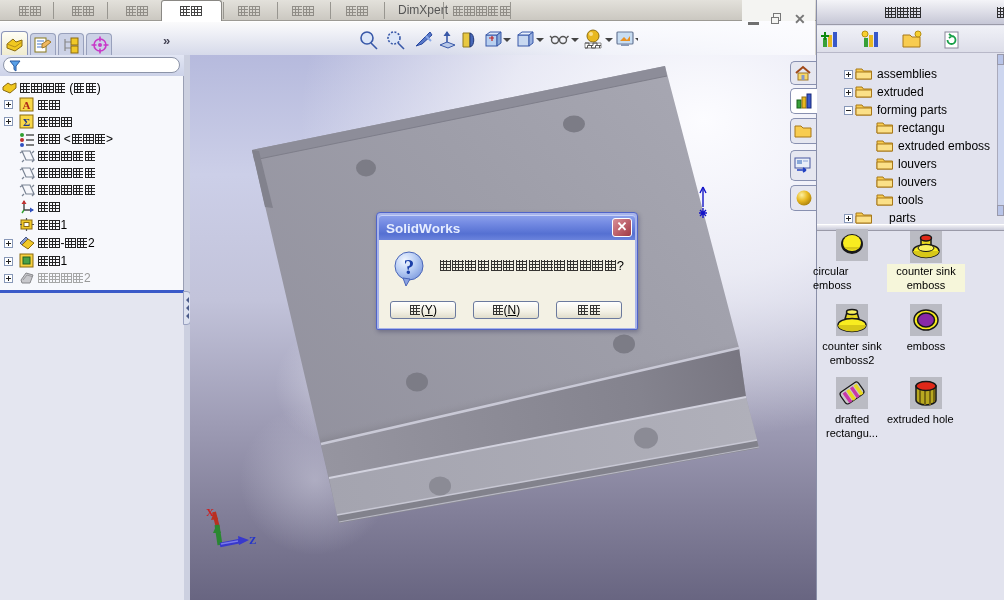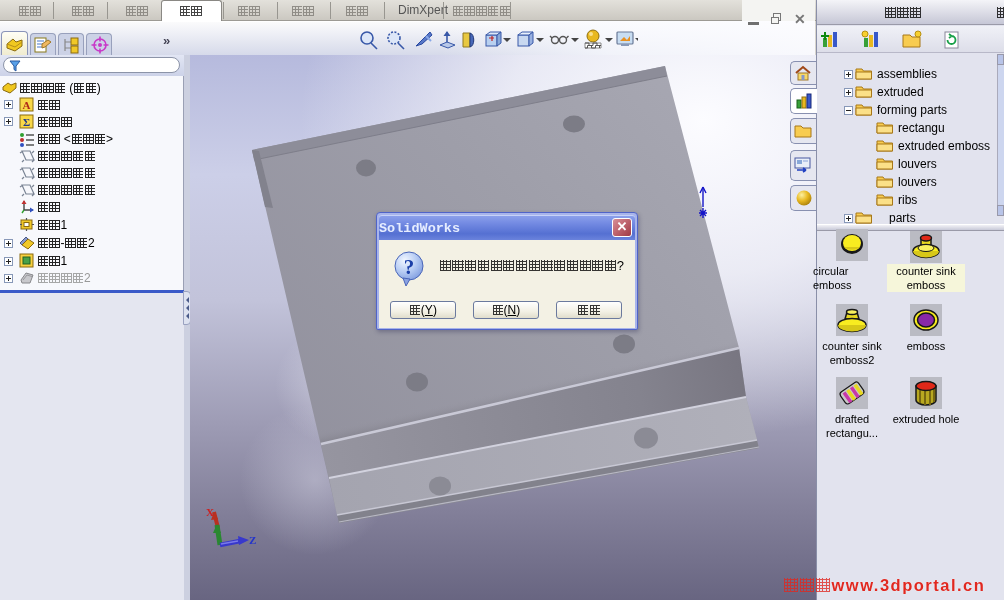--- a/index.html
+++ b/index.html
@@ -289,21 +289,21 @@
 <line x1="31" y1="489" x2="48" y2="486" stroke="#7a7ae8" stroke-width="1.5"></line>
 <path d="M49 490 l10 -5 l-11 -4 z" fill="#3838cc"></path>
 </g>
 <text x="16" y="461" fill="#cc2020" font-size="11" font-weight="bold" font-family="Liberation Serif">X</text>
 <text x="59" y="489" fill="#2233cc" font-size="11" font-weight="bold" font-family="Liberation Serif">Z</text>
 </svg>
 </div>
 
 <div class="ab" id="dialog" style="left:376px;top:212px;width:262px;height:118px;background:#a8b4ea;border:1px solid #5064c8;border-radius:4px 4px 2px 2px;box-shadow:1px 2px 4px rgba(40,40,80,.35)">
  <div class="ab" style="left:2px;top:2px;width:256px;height:25px;border-radius:3px 3px 0 0;background:linear-gradient(to bottom,#8ea2ec 0%,#7289e2 35%,#5570d2 75%,#6b83dc 100%);box-shadow:inset 0 1px 0 #c6d2f8">
-  <div class="ab nw" style="left:0;top:6px;font-family:Liberation Mono, monospace;font-weight:bold;font-size:13.5px;color:#e6edff">Solid<span style="display:inline-block;transform:scaleY(1)">W</span>orks</div>
+  <div class="ab nw" style="left:7px;top:6px;font-family:Liberation Sans, sans-serif;font-weight:bold;font-size:13.5px;color:#e6edff">Solid<span style="display:inline-block;transform:scaleY(1)">W</span>orks</div>
   <div class="ab" style="right:3px;top:3px;width:20px;height:19px;border:1px solid #fff;border-radius:3px;background:linear-gradient(135deg,#d89098 0%,#c06670 45%,#a03a44 100%);color:#fff;font-weight:bold;font-size:13px;text-align:center;line-height:16px">✕</div>
  </div>
  <div class="ab" style="left:2px;top:27px;width:256px;height:88px;background:#f3f1e4">
 
   <svg class="ab" style="left:14px;top:11px" width="34" height="38" viewBox="0 0 34 38">
    <defs>
             <radialGradient id="qg" cx="0.35" cy="0.3" r="0.9">
    <stop offset="0" stop-color="#f2f7ff"></stop>
               <stop offset="0.45" stop-color="#b8cdf4"></stop>
               <stop offset="1" stop-color="#6c8cd8"></stop>
@@ -387,21 +387,21 @@
  <div class="ab nw" style="left:82px;top:157px">louvers</div>
  <svg class="ab" style="left:60px;top:175px" width="17" height="13" viewBox="0 0 17 13">
         <path d="M1 2 h6 l1.5 2 h8 v8 h-15.5 z" fill="#f8cc50" stroke="#a87818" stroke-width="1"></path>
         <path d="M1 5 h15.5 v7 h-15.5 z" fill="#fbe088" stroke="#a87818" stroke-width="1"></path>
       </svg>
  <div class="ab nw" style="left:82px;top:175px">louvers</div>
  <svg class="ab" style="left:60px;top:193px" width="17" height="13" viewBox="0 0 17 13">
         <path d="M1 2 h6 l1.5 2 h8 v8 h-15.5 z" fill="#f8cc50" stroke="#a87818" stroke-width="1"></path>
         <path d="M1 5 h15.5 v7 h-15.5 z" fill="#fbe088" stroke="#a87818" stroke-width="1"></path>
       </svg>
- <div class="ab nw" style="left:82px;top:193px">ribs</div>
+ <div class="ab nw" style="left:82px;top:193px">tools</div>
  <div class="ab pl" style="left:28px;top:214px"></div>
  <svg class="ab" style="left:39px;top:211px" width="17" height="13" viewBox="0 0 17 13">
         <path d="M1 2 h6 l1.5 2 h8 v8 h-15.5 z" fill="#f8cc50" stroke="#a87818" stroke-width="1"></path>
         <path d="M1 5 h15.5 v7 h-15.5 z" fill="#fbe088" stroke="#a87818" stroke-width="1"></path>
       </svg>
  <div class="ab nw" style="left:73px;top:211px">parts</div>
 </div>
 
 <div class="ab" style="left:997px;top:54px;width:7px;height:162px;background:#cdd6ef;border-left:1px solid #aab"></div>
 <div class="ab" style="left:997px;top:54px;width:7px;height:11px;background:#b8c4e8;border:1px solid #99a"></div>
@@ -444,21 +444,21 @@
             <rect x="17" y="11" width="3.5" height="12" fill="#c838a8"></rect>
             <rect x="21.5" y="11" width="3.5" height="12" fill="#e8d820"></rect>
           </g>
         </svg></div>
 <div class="ab" style="left:910px;top:377px;width:32px;height:32px;background:#babbc3"><svg width="32" height="32" viewBox="0 0 32 32">
           <path d="M6 9 v14 a10 5 0 0 0 20 0 v-14 z" fill="#b8a820" stroke="#181818" stroke-width="1.5"></path>
           <path d="M10 10 v16 M15 11 v17 M20 11 v17 M24 10 v15" stroke="#786810" stroke-width="2"></path>
           <ellipse cx="16" cy="9" rx="10" ry="4.5" fill="#e02818" stroke="#181818" stroke-width="1.5"></ellipse>
         </svg></div>
 <div class="ab" style="left:813px;top:412px;width:78px;text-align:center;line-height:14px">drafted<br>rectangu...</div>
-<div class="ab" style="left:887px;top:412px;width:78px;text-align:center;line-height:14px">extruded hole</div>
+<div class="ab" style="left:887px;top:412px;width:78px;text-align:left;line-height:14px">extruded hole</div>
 </div>
 
 <div class="ab" id="vtabs" style="left:790px;top:56px;width:27px;height:170px">
  <div class="ab" style="left:0;top:5px;width:26px;height:24px;background:#e6e7f0;border:1px solid #8890b0;border-right:none;border-radius:5px 0 0 5px"></div>
  <div class="ab" style="left:0;top:32px;width:27px;height:26px;background:#fff;border:1px solid #8890b0;border-right:none;border-radius:5px 0 0 5px"></div>
  <div class="ab" style="left:0;top:62px;width:26px;height:26px;background:#e6e7f0;border:1px solid #8890b0;border-right:none;border-radius:5px 0 0 5px"></div>
  <div class="ab" style="left:0;top:94px;width:26px;height:31px;background:#e6e7f0;border:1px solid #8890b0;border-right:none;border-radius:5px 0 0 5px"></div>
  <div class="ab" style="left:0;top:129px;width:26px;height:26px;background:#e6e7f0;border:1px solid #8890b0;border-right:none;border-radius:5px 0 0 5px"></div>
  <svg class="ab" style="left:4px;top:8px" width="18" height="18" viewBox="0 0 18 18">
         <path d="M2 9 l7 -6 l7 6" fill="none" stroke="#a04818" stroke-width="2"></path>
@@ -484,14 +484,13 @@
           <radialGradient id="sph" cx="0.35" cy="0.3" r="0.8">
             <stop offset="0" stop-color="#fcf0a0"></stop>
             <stop offset="0.5" stop-color="#e8b820"></stop>
             <stop offset="1" stop-color="#a07808"></stop>
           </radialGradient>
         </defs>
         <circle cx="9" cy="9" r="7.5" fill="url(#sph)"></circle>
       </svg>
 </div>
 
-<div class="ab nw" id="wm" style="left:783px;top:576px;font-size:16.5px;font-weight:bold;color:#e02820;letter-spacing:1.5px;text-shadow:0 0 1px rgba(255,255,255,.9)"><i class="z"></i><i class="z"></i><i class="z"></i>www.3dportal.cn</div>
 
 </div>
 </body></html>

